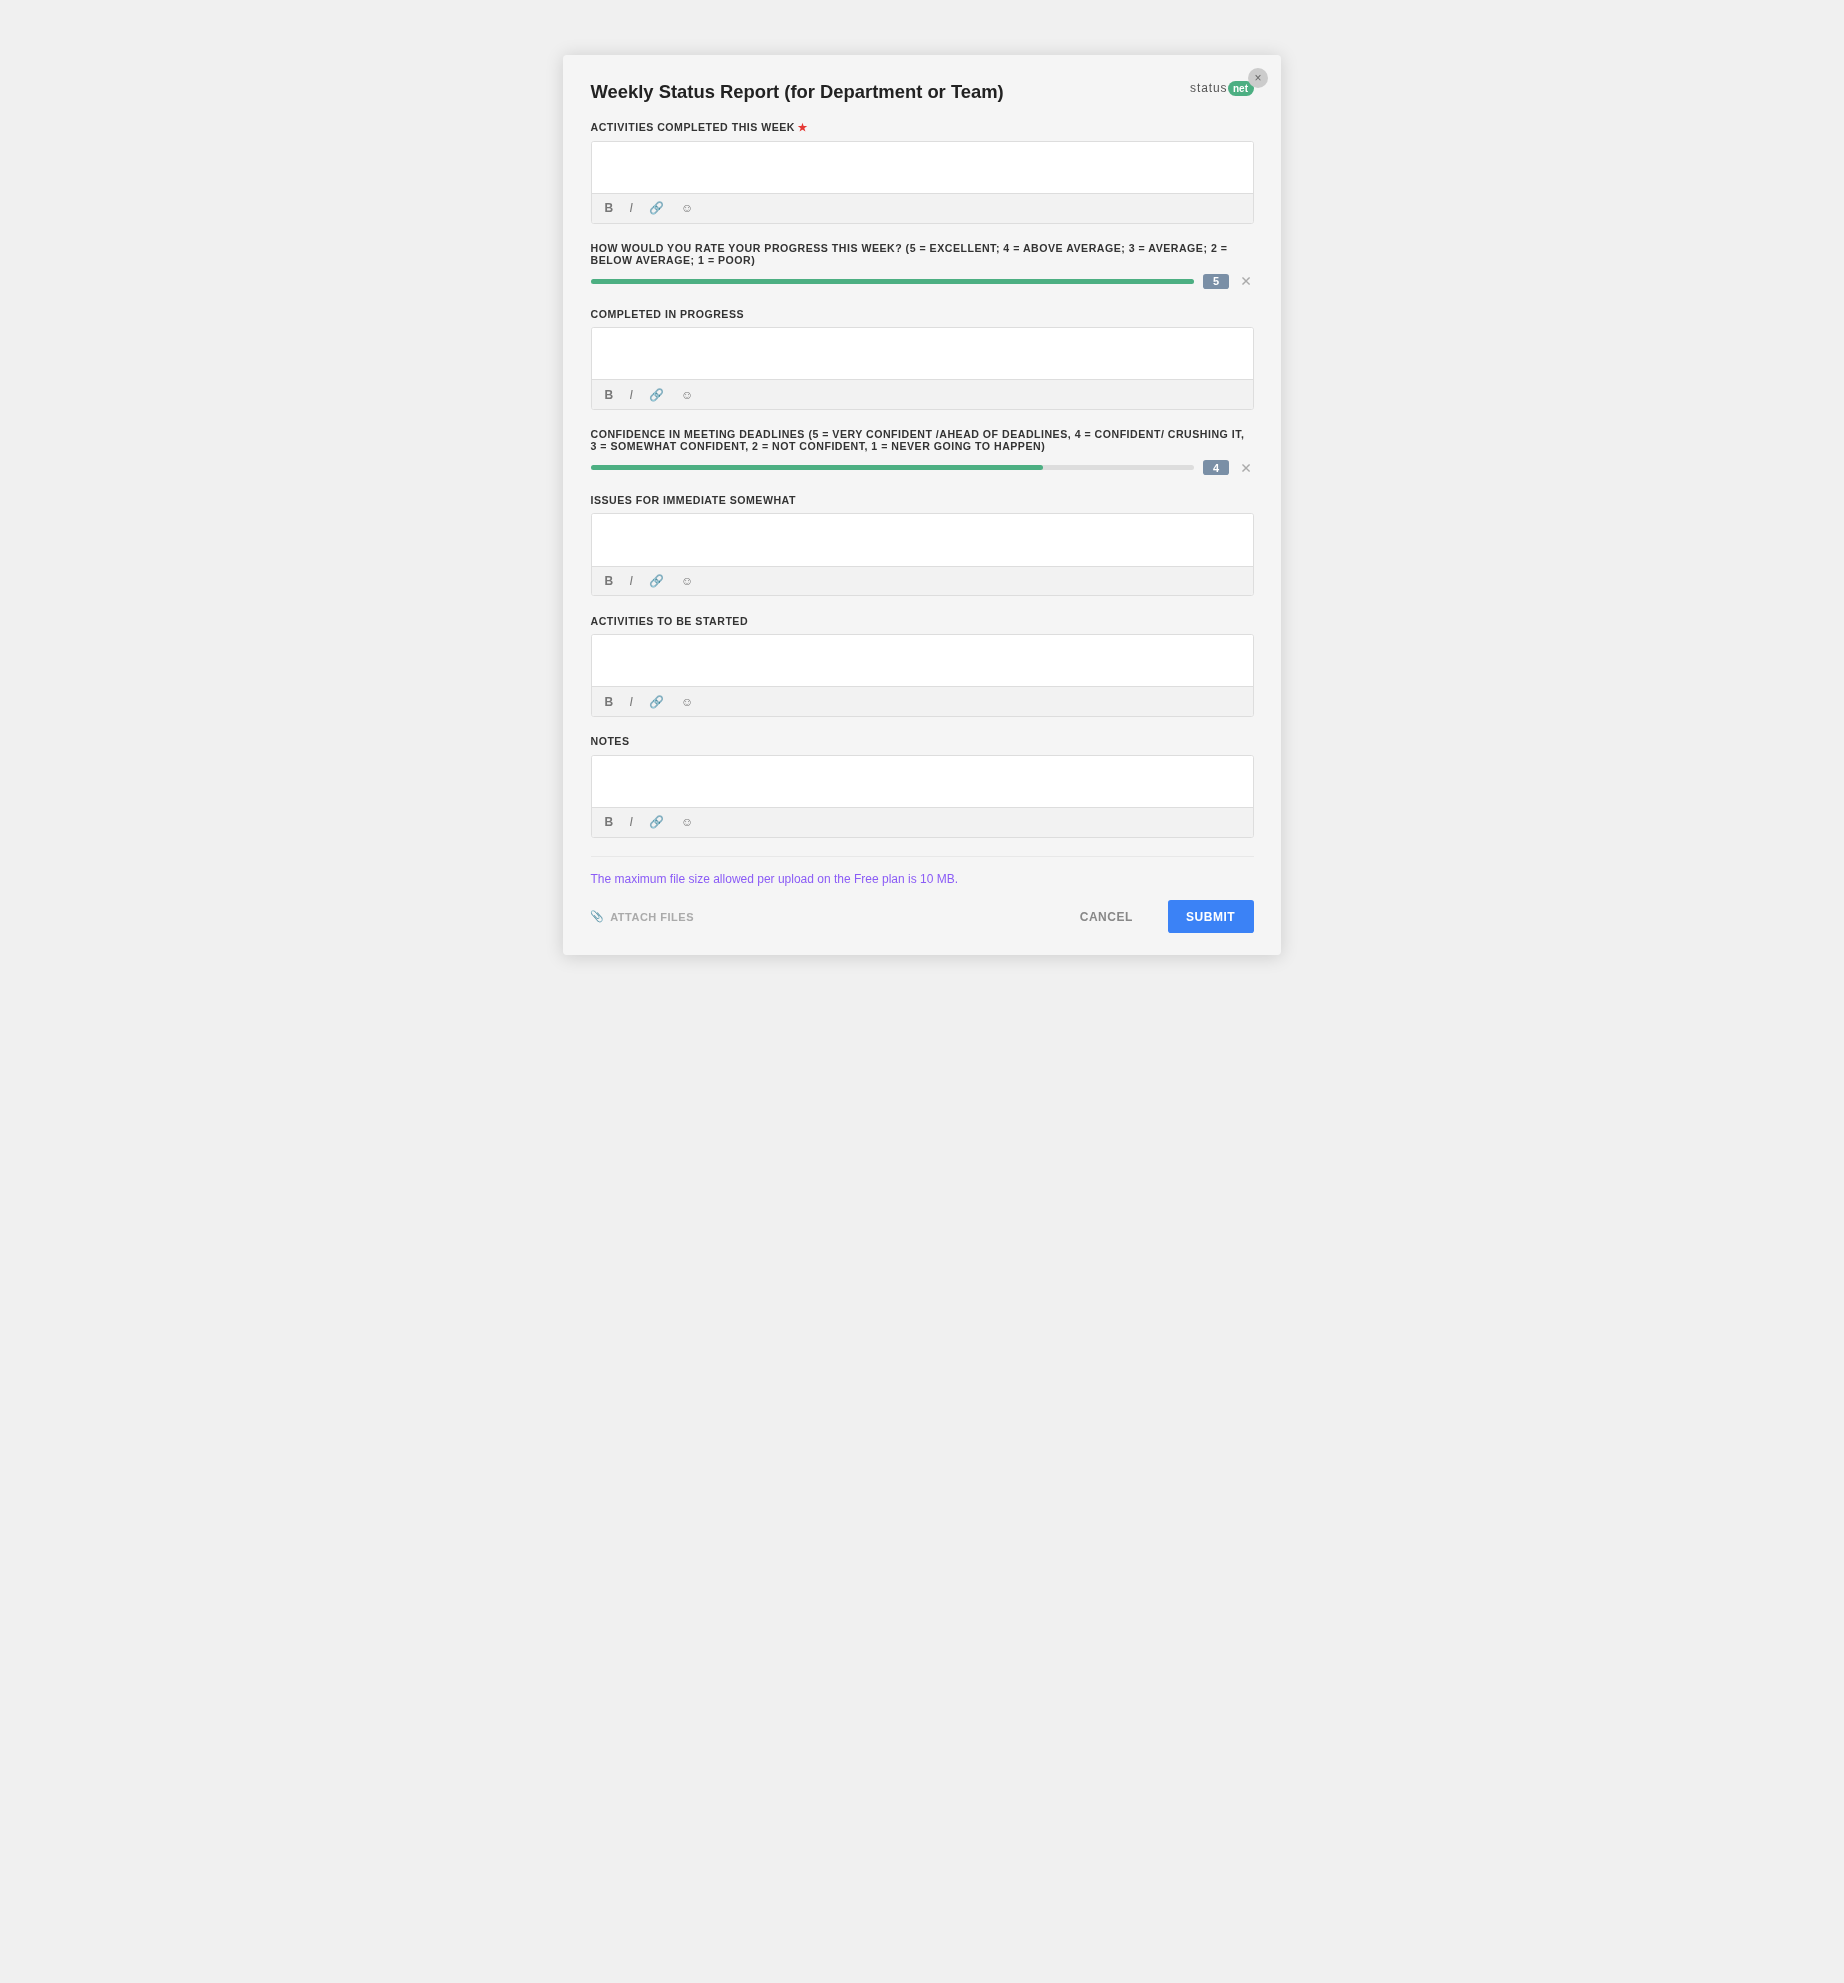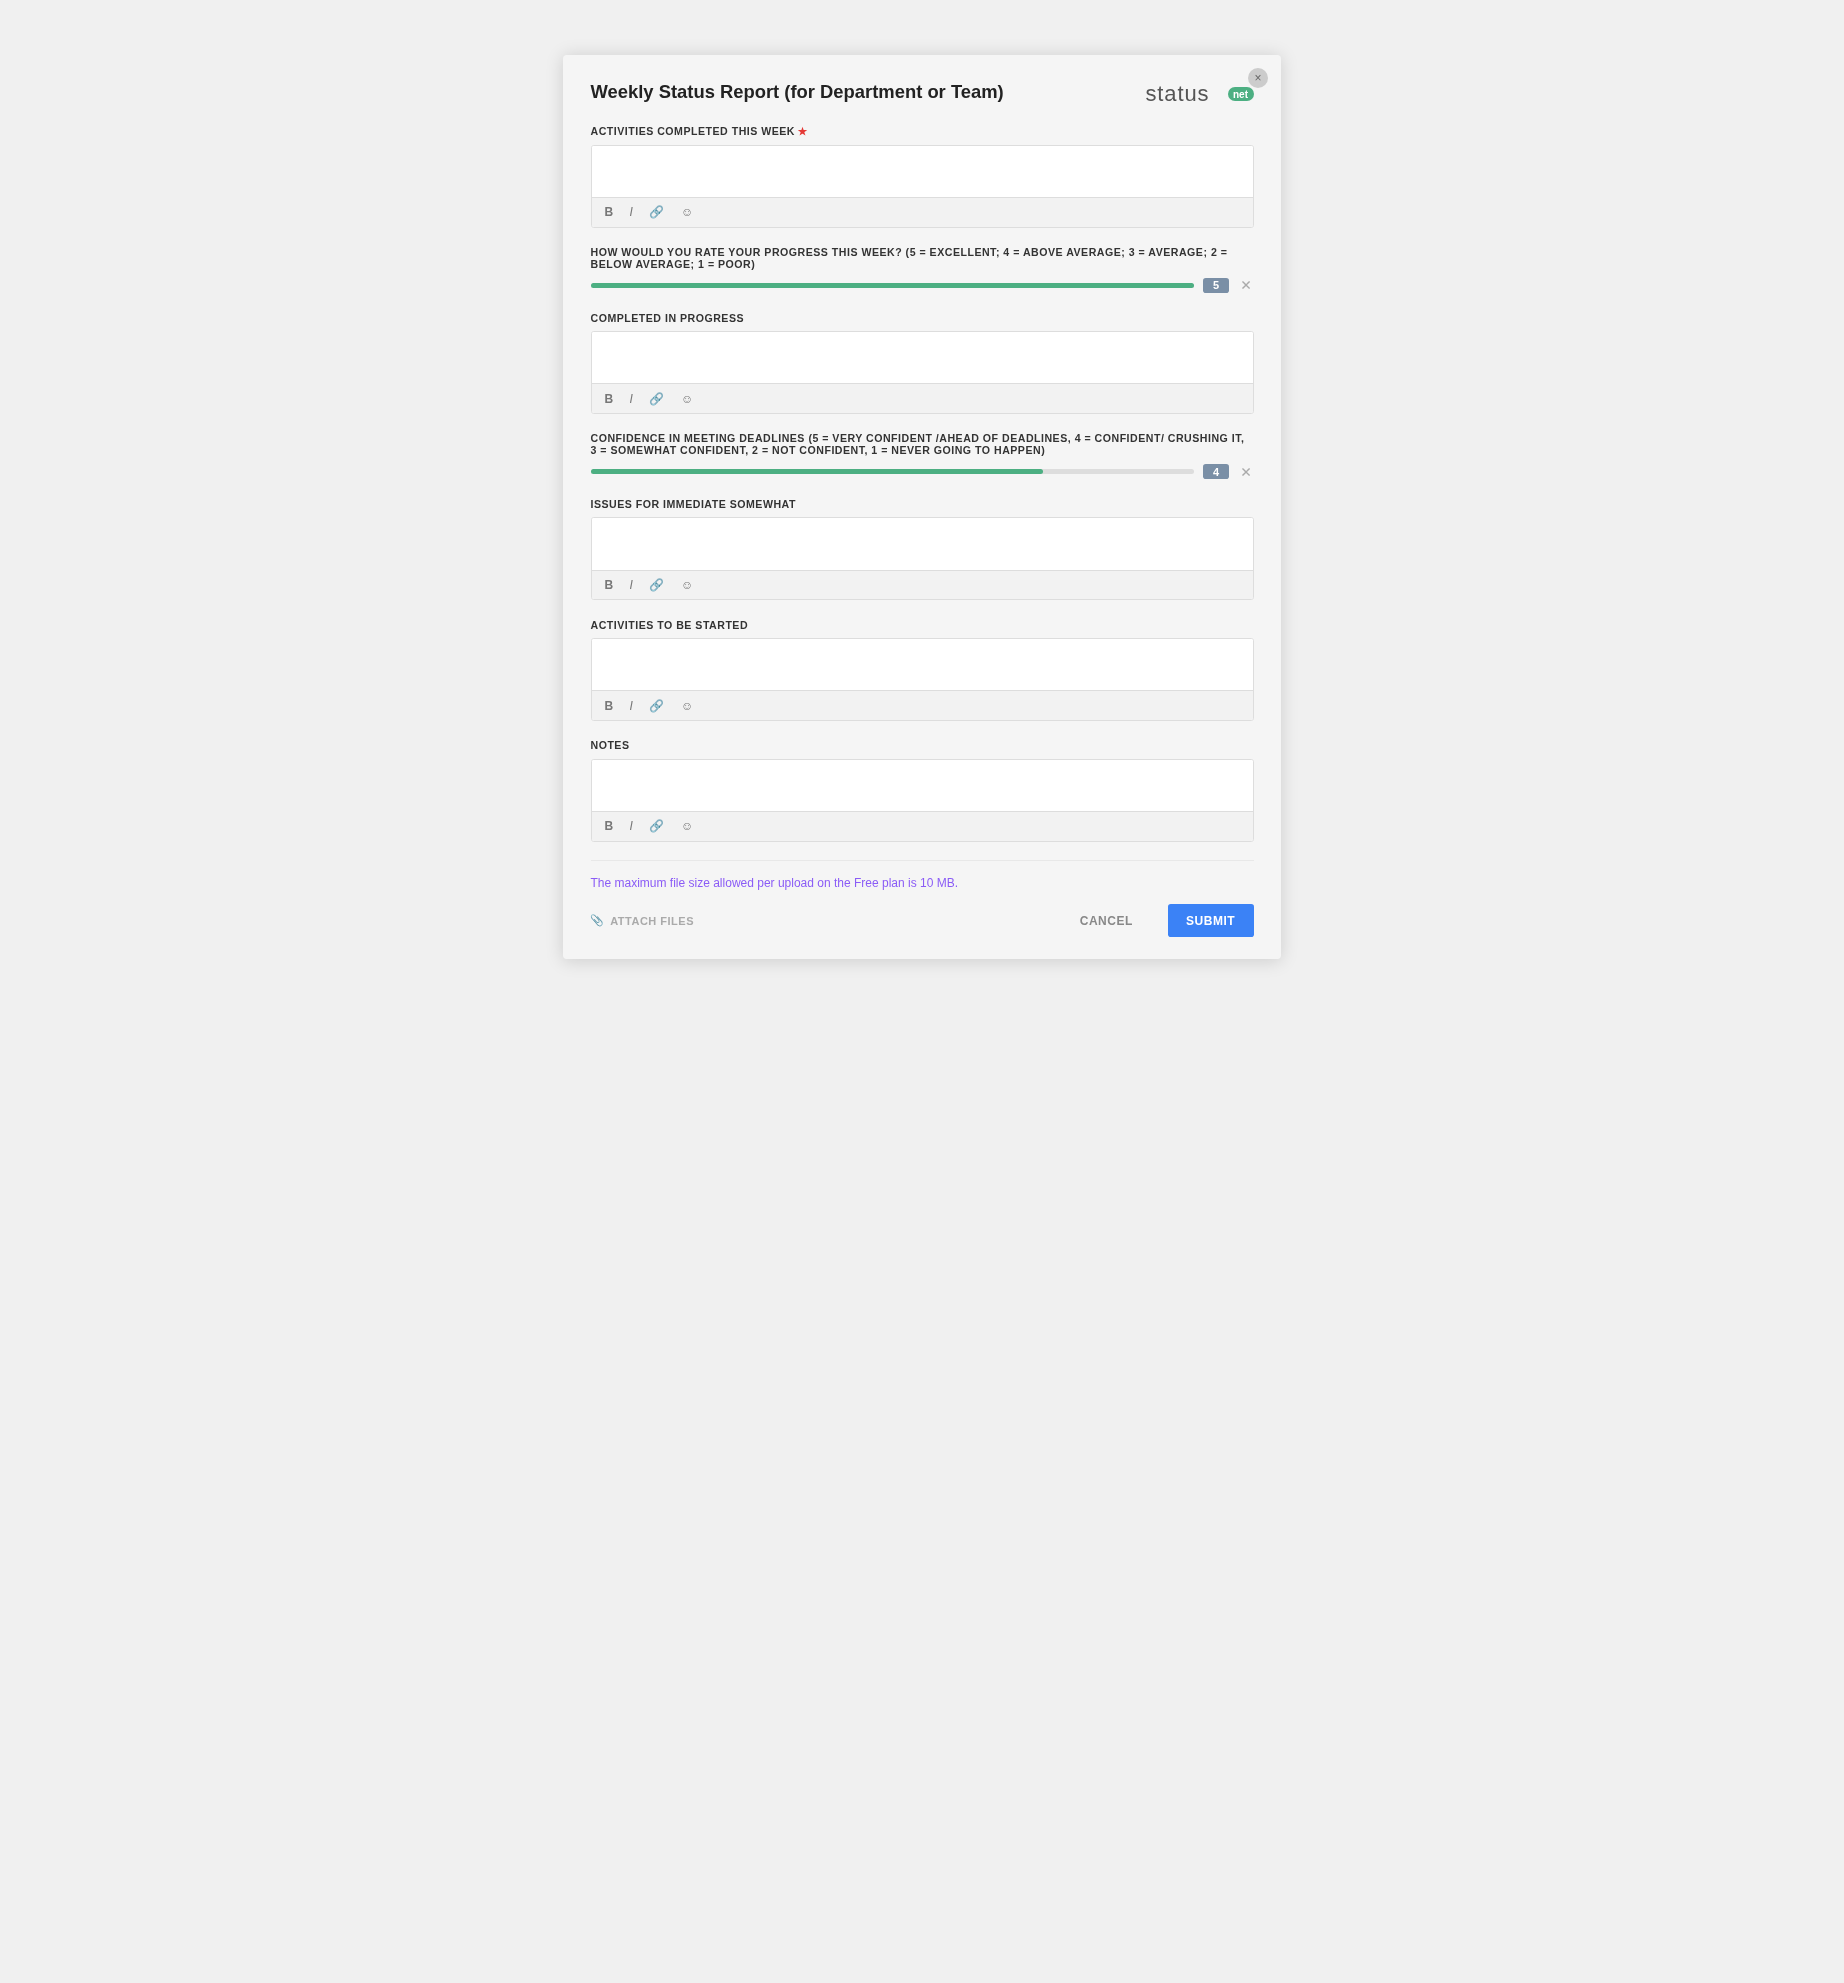--- a/index.html
+++ b/index.html
@@ -36,34 +36,34 @@
       color: #222;
     }
 
     .brand-logo {
       display: flex;
       align-items: center;
       gap: 0;
     }
 
     .brand-text {
-      font-size: 22px;
+      font-size: 12px;
       font-weight: 400;
       color: #555;
       letter-spacing: 0.9px;
     }
 
     .brand-badge {
       background: #4CAF82;
       color: #fff;
       font-size: 10px;
       font-weight: 700;
       padding: 1.8px 5.5px;
       border-radius: 9.2px;
-      margin-left: 18px;
+      margin-left: 0;
     }
 
     .close-btn {
       position: absolute;
       top: 13px;
       right: 13px;
       width: 20px;
       height: 20px;
       background: #ccc;
       border: none;

